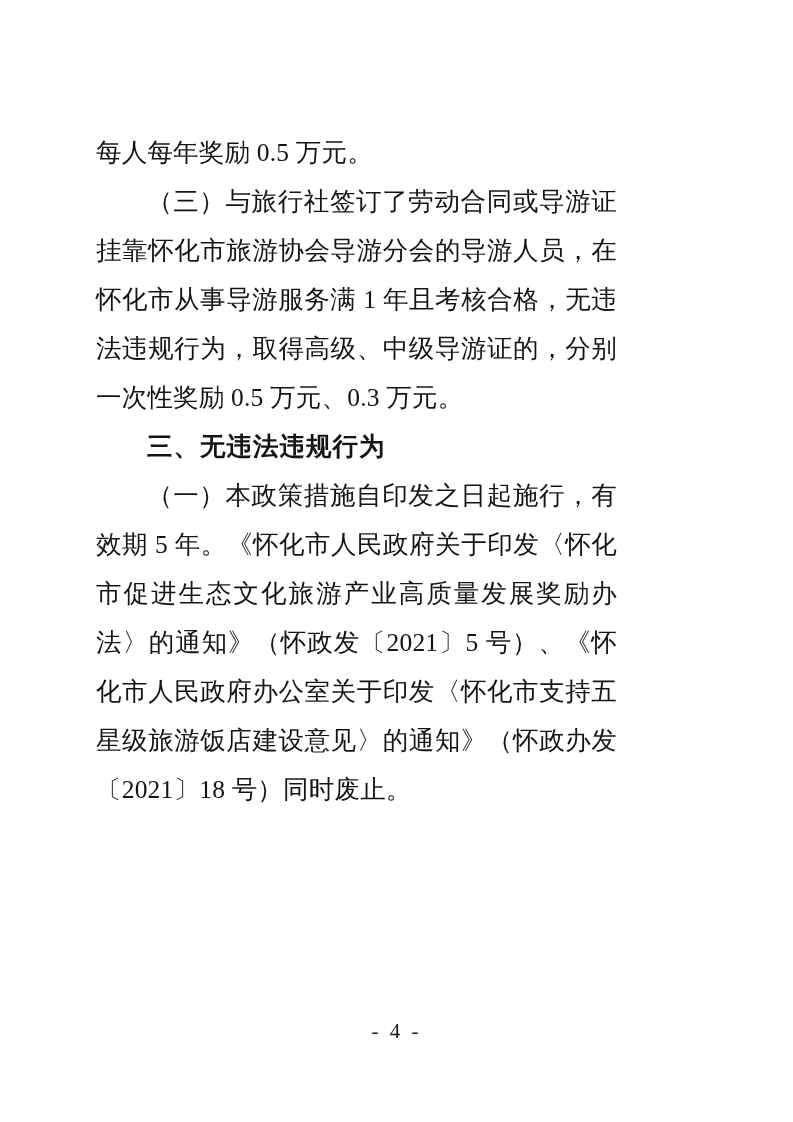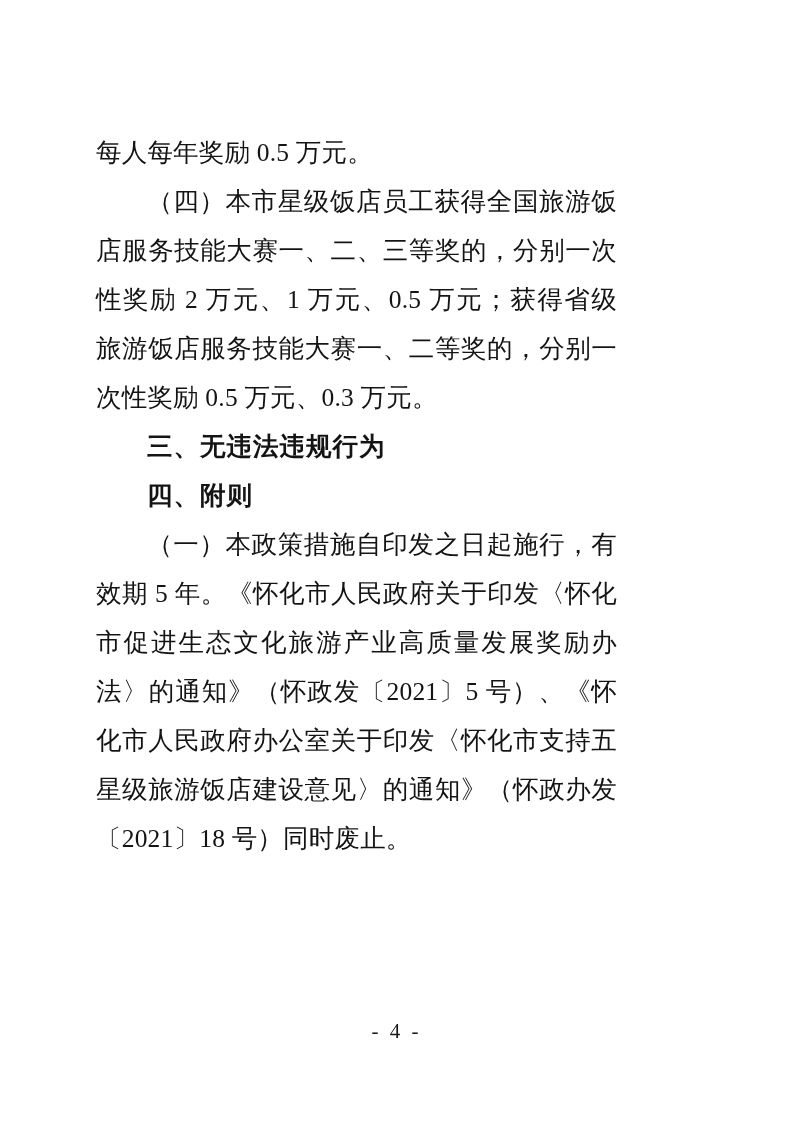--- a/index.html
+++ b/index.html
@@ -59,22 +59,21 @@
     display: inline-block;
     padding: 0 2px;
   }
 </style>
 </head>
 <body>
 
 <div class="page">
   <div class="doc-body">
     <p class="para">每人每年奖励 0.5 万元。</p>
-    <p class="para indent">（四）本市星级饭店员工获得全国旅游饭店服务技能大赛一、二、三等奖的，分别一次性奖励 2 万元、1 万元、0.5 万元；获得省级旅游饭店服务技能大赛一、二等奖的，分别一次性奖励 0.5 万元、0.3 万元。</p>
+    <p class="para indent">（三）与旅行社签订了劳动合同或导游证挂靠怀化市旅游协会导游分会的导游人员，在怀化市从事导游服务满 1 年且考核合格，无违法违规行为，取得高级、中级导游证的，分别一次性奖励 0.5 万元、0.3 万元。</p>
     <p class="para heading">三、无违法违规行为</p>
-    <p class="para heading">四、附则</p>
     <p class="para indent">（一）本政策措施自印发之日起施行，有效期 5 年。《怀化市人民政府关于印发〈怀化市促进生态文化旅游产业高质量发展奖励办法〉的通知》（怀政发〔2021〕5 号）、《怀化市人民政府办公室关于印发〈怀化市支持五星级旅游饭店建设意见〉的通知》（怀政办发〔2021〕18 号）同时废止。</p>
   </div>
 </div>
 
 <div class="page-number">
   <span class="num">- 4 -</span>
 </div>
 
 </body></html>

